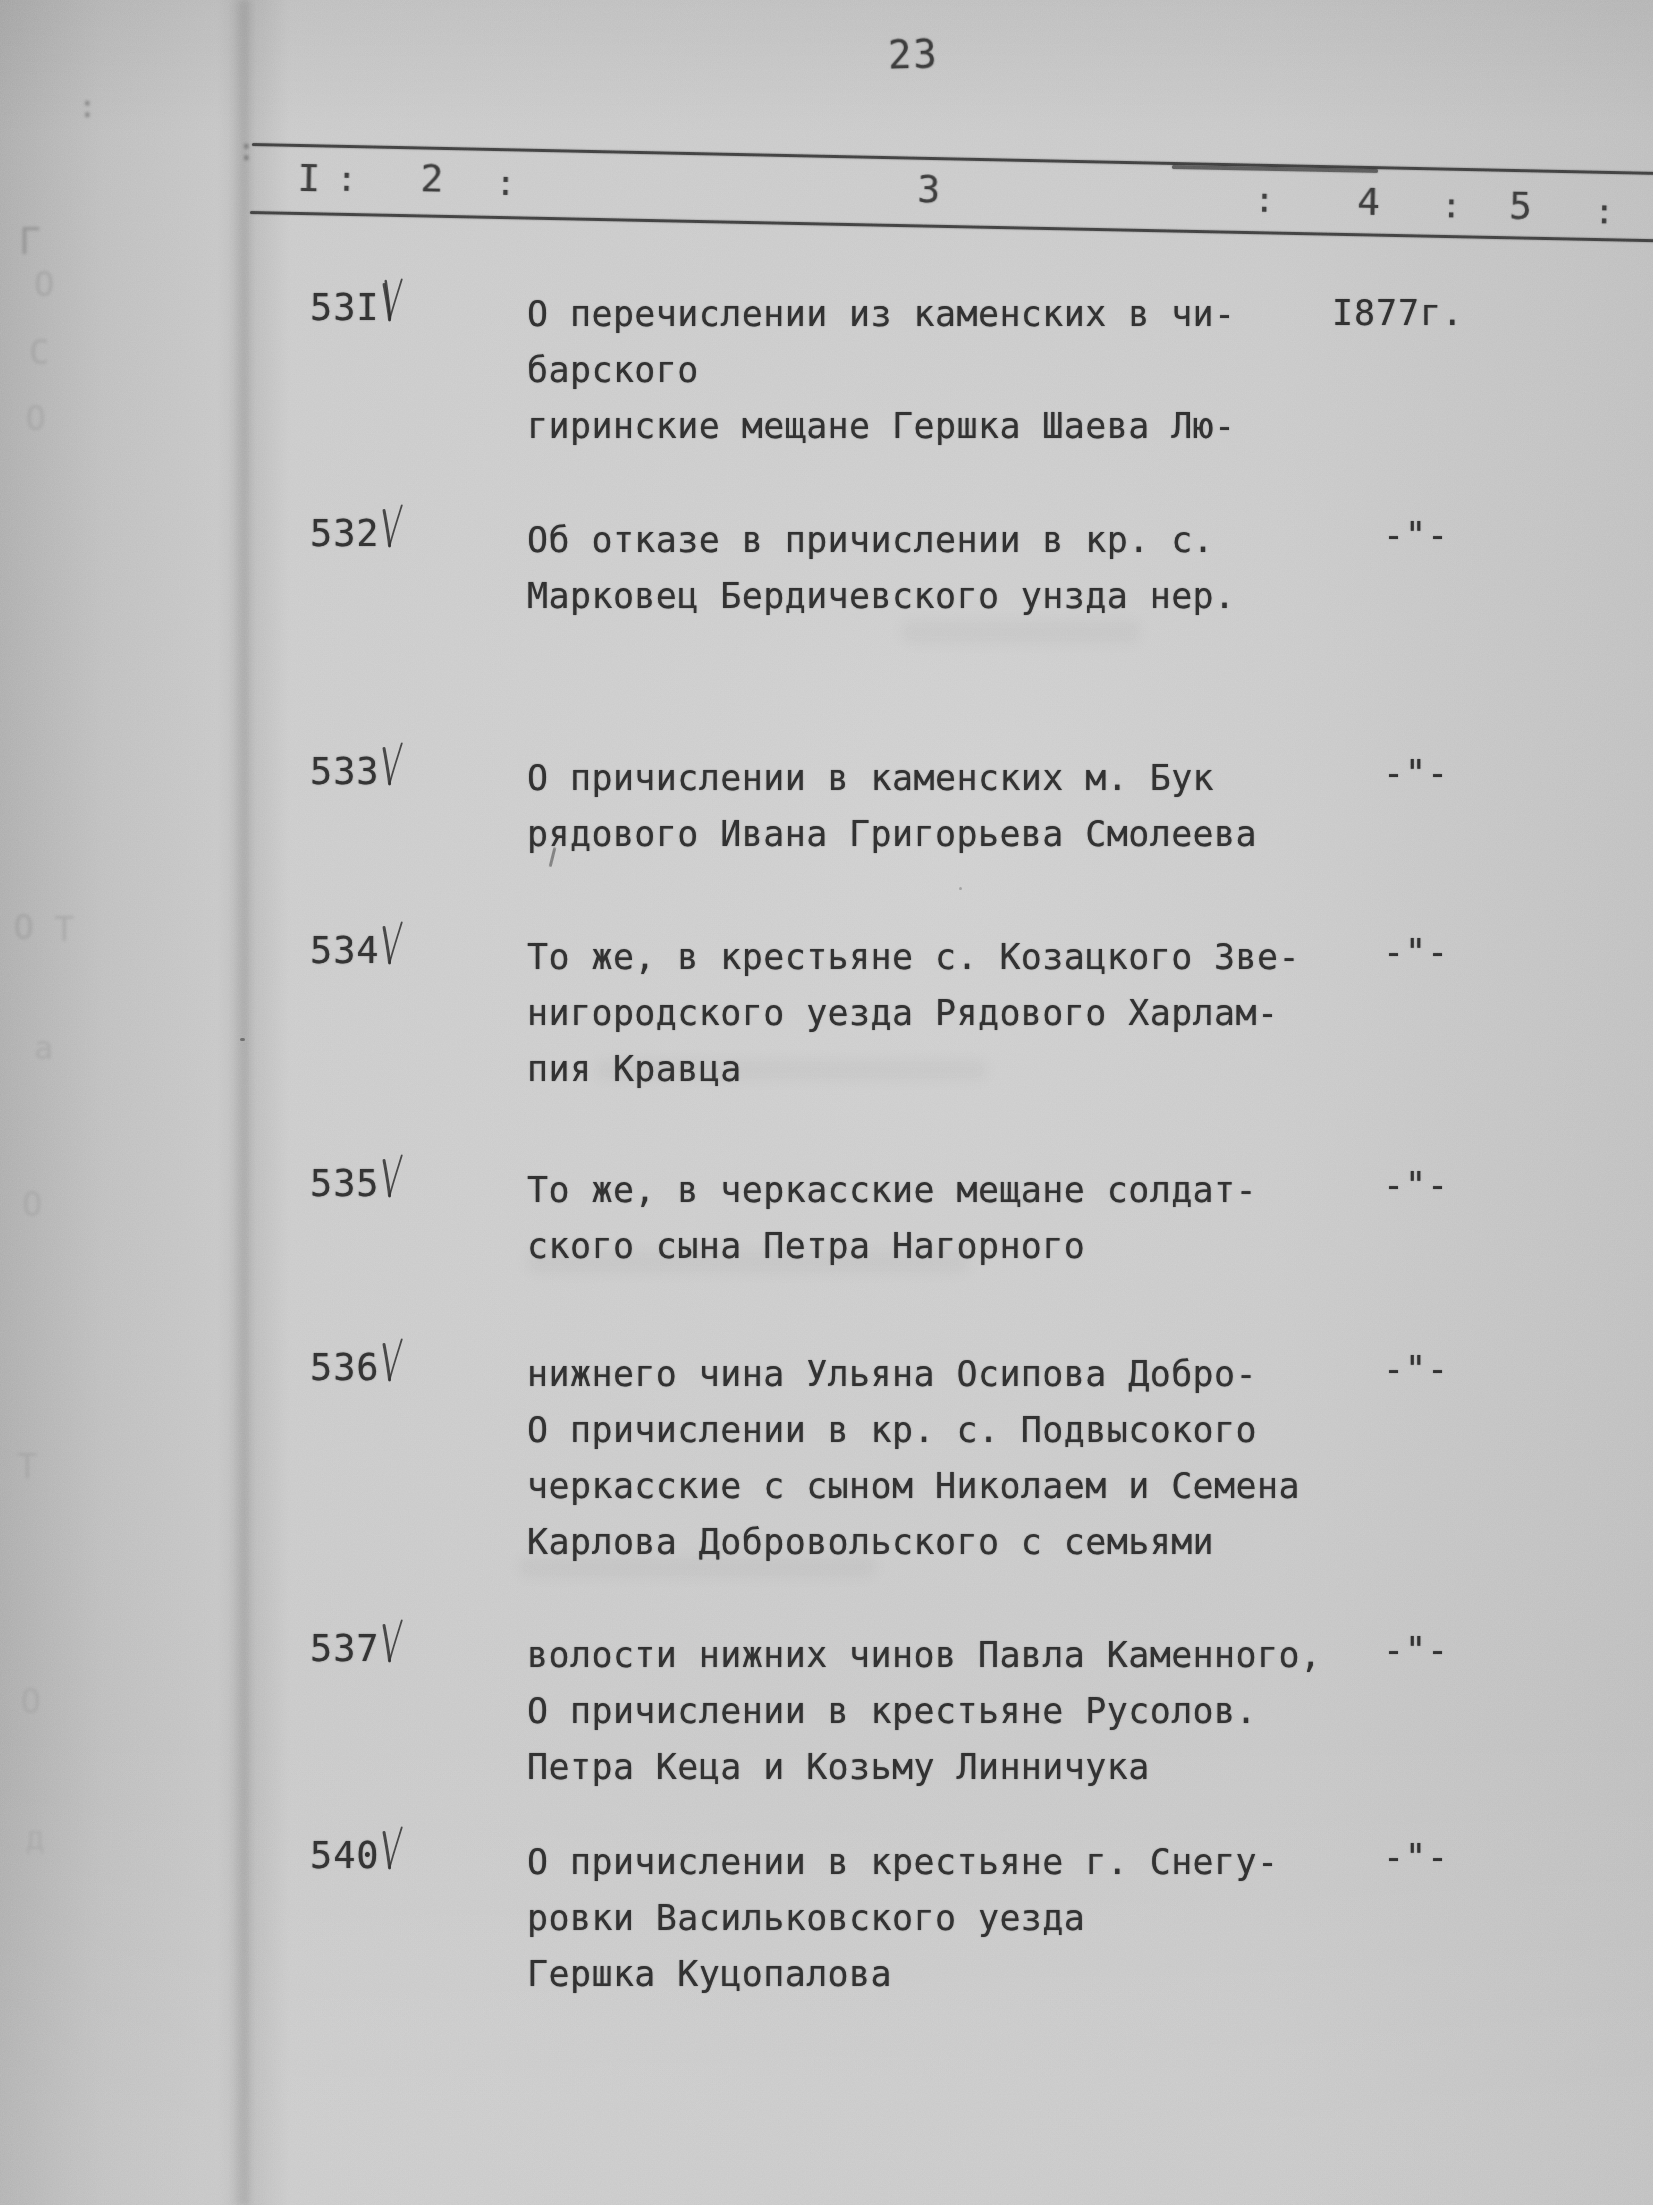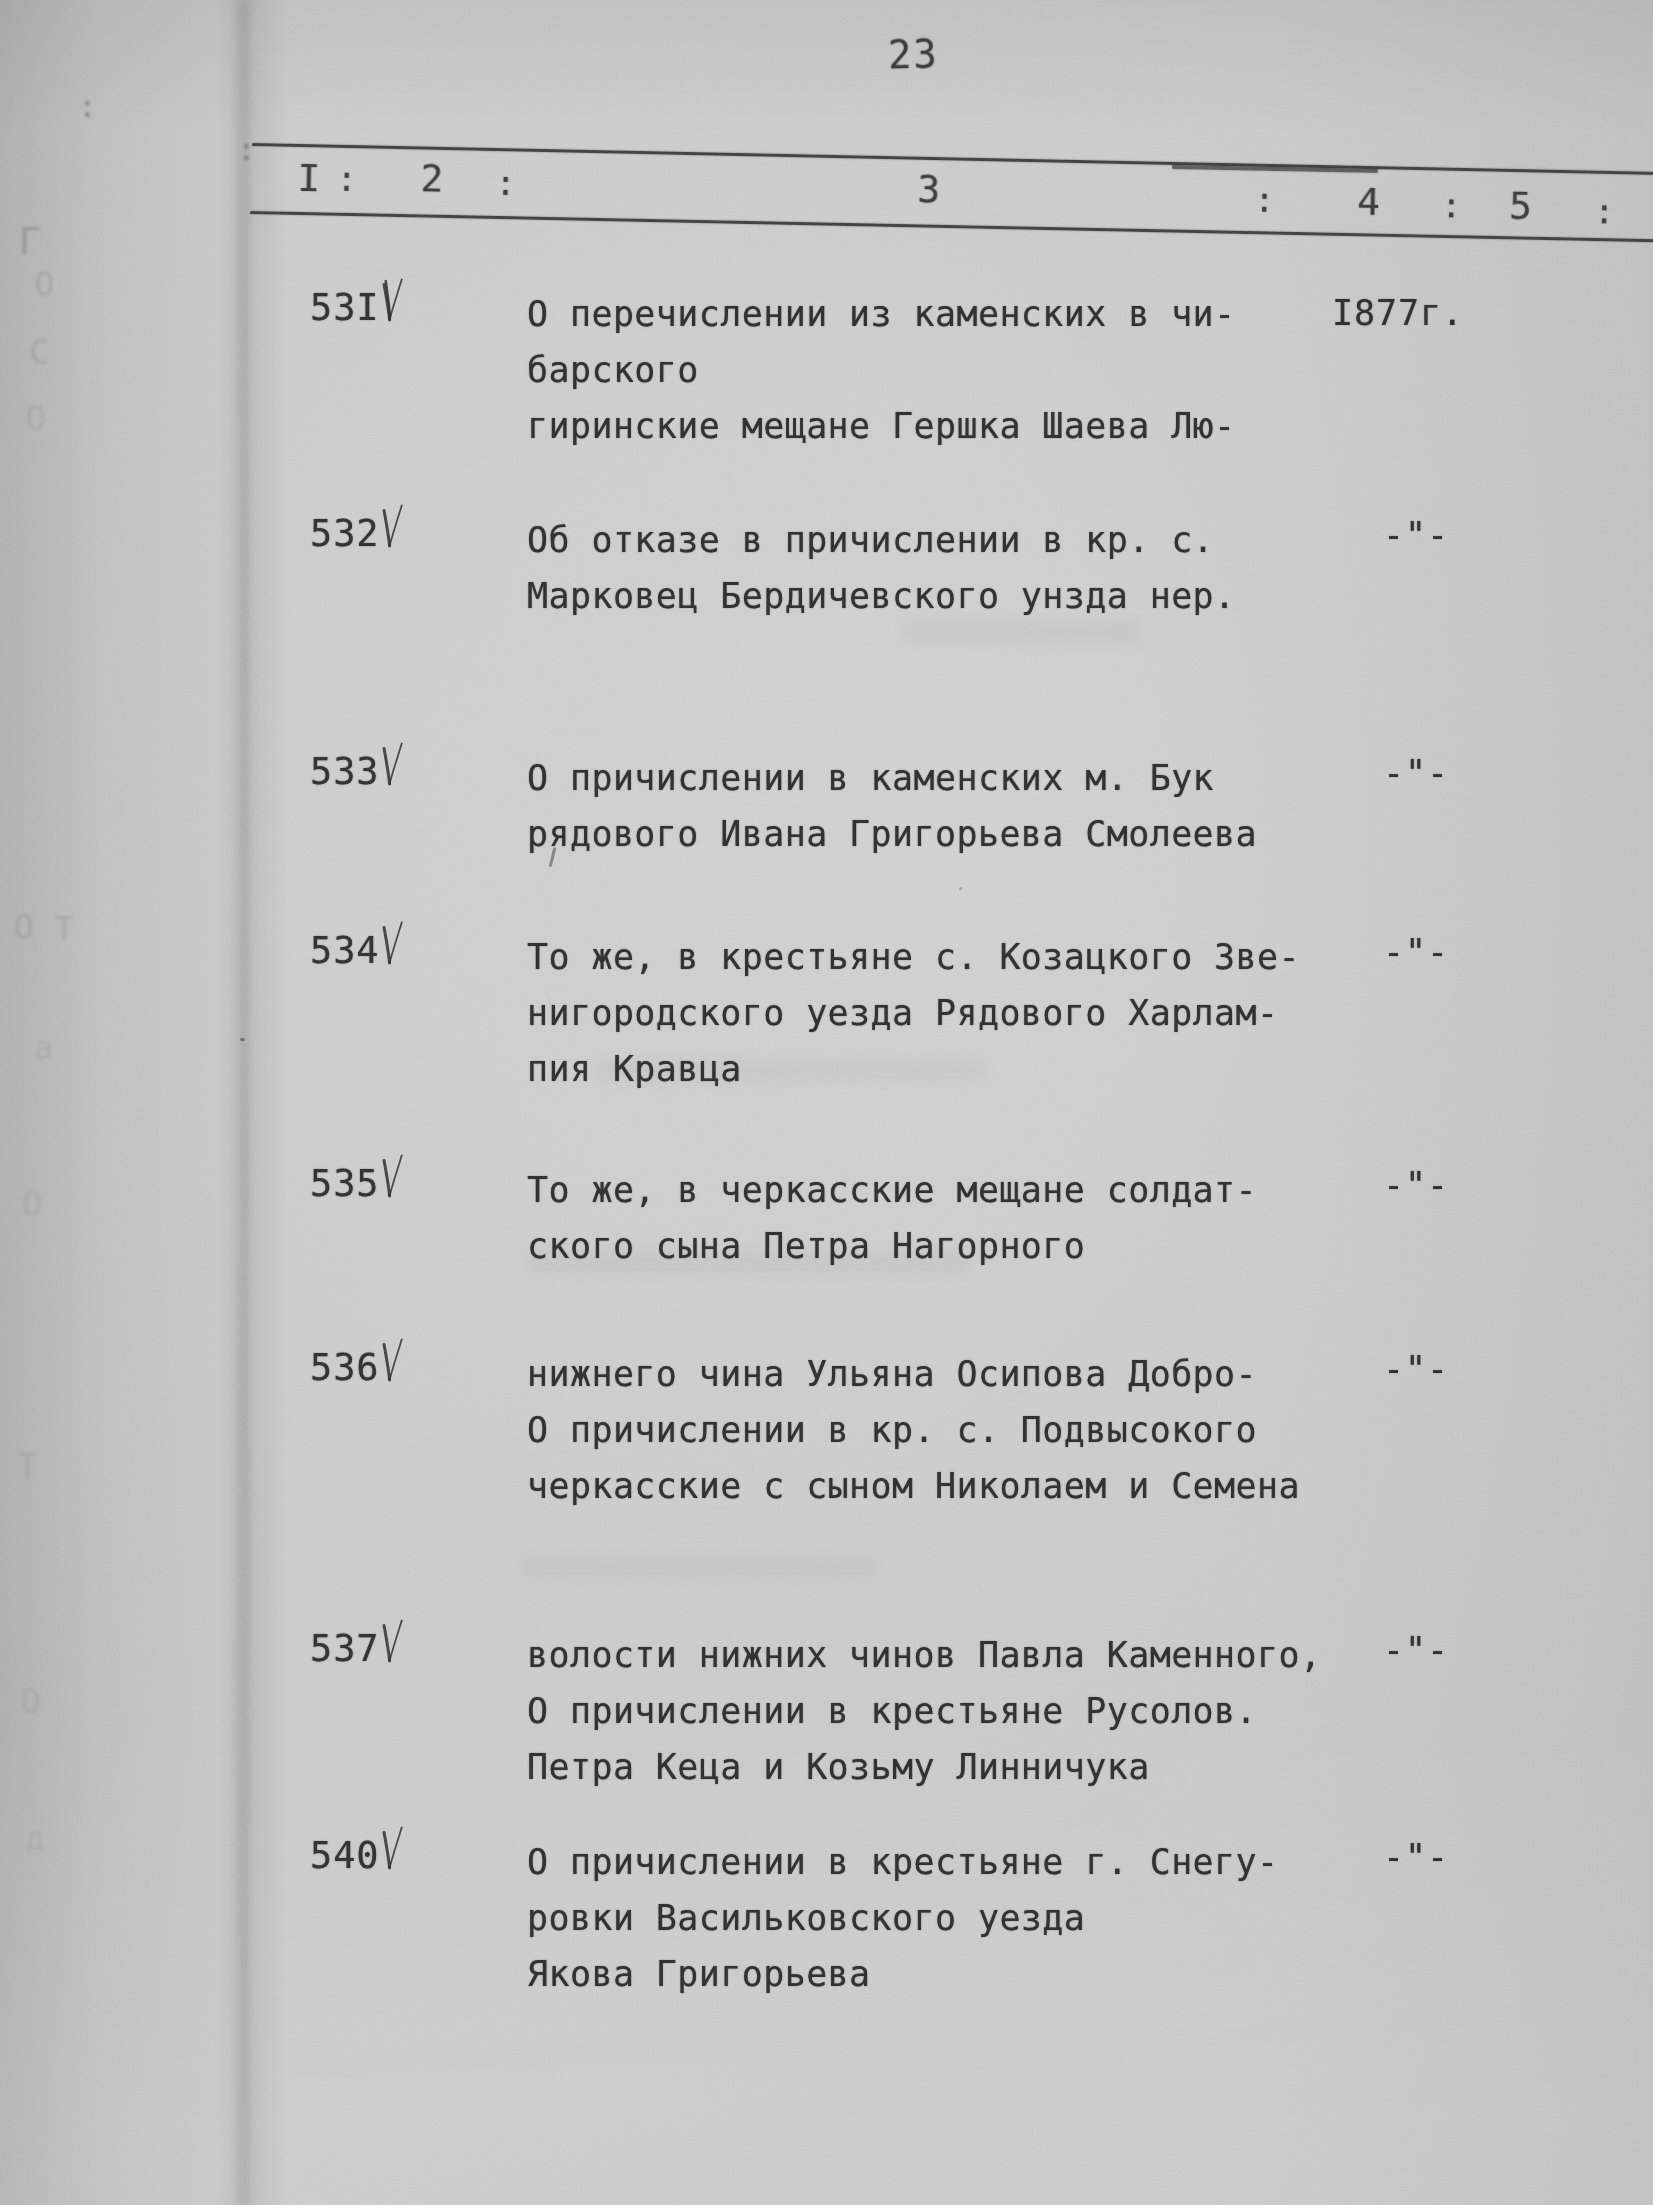--- a/index.html
+++ b/index.html
@@ -186,20 +186,21 @@
         <path class="ck-extra" d="M9 6 C11 20 13.5 38 14 50"></path>
         <path class="ck-left" d="M7 10 C9.5 24 12.5 40 13.5 52"></path>
         <path class="ck-right" d="M28 4 C23 20 16.5 40 13.5 52"></path>
       </svg>
     </span>
     <span class="col4">-"-</span>
     <div class="lines">
           <div class="line">нижнего чина Ульяна Осипова Добро-</div>
           <div class="line">О причислении в кр. с. Подвысокого</div>
           <div class="line">черкасские с сыном Николаем и Семена</div>
+          <div class="line">Карлова Добровольского с семьями</div>
         </div>
   </div>
       <div class="entry">
     <span class="no">537</span>
     <span class="check">
       <svg viewBox="0 0 34 58" width="29" height="49" aria-hidden="true">
         <path class="ck-extra" d="M9 6 C11 20 13.5 38 14 50"></path>
         <path class="ck-left" d="M7 10 C9.5 24 12.5 40 13.5 52"></path>
         <path class="ck-right" d="M28 4 C23 20 16.5 40 13.5 52"></path>
       </svg>
@@ -217,21 +218,21 @@
       <svg viewBox="0 0 34 58" width="29" height="49" aria-hidden="true">
         <path class="ck-extra" d="M9 6 C11 20 13.5 38 14 50"></path>
         <path class="ck-left" d="M7 10 C9.5 24 12.5 40 13.5 52"></path>
         <path class="ck-right" d="M28 4 C23 20 16.5 40 13.5 52"></path>
       </svg>
     </span>
     <span class="col4">-"-</span>
     <div class="lines">
           <div class="line">О причислении в крестьяне г. Снегу-</div>
           <div class="line">ровки Васильковского уезда</div>
-          <div class="line">Якова Григорьева</div>
+          <div class="line">Гершка Куцопалова</div>
         </div>
   </div>
     </div>
 
   <div class="ghost-band gb1"></div>
   <div class="ghost-band gb2"></div>
   <div class="ghost-band gb3"></div>
   <div class="ghost-band gb4"></div>
 
   <div class="speck pen-stroke"></div>

